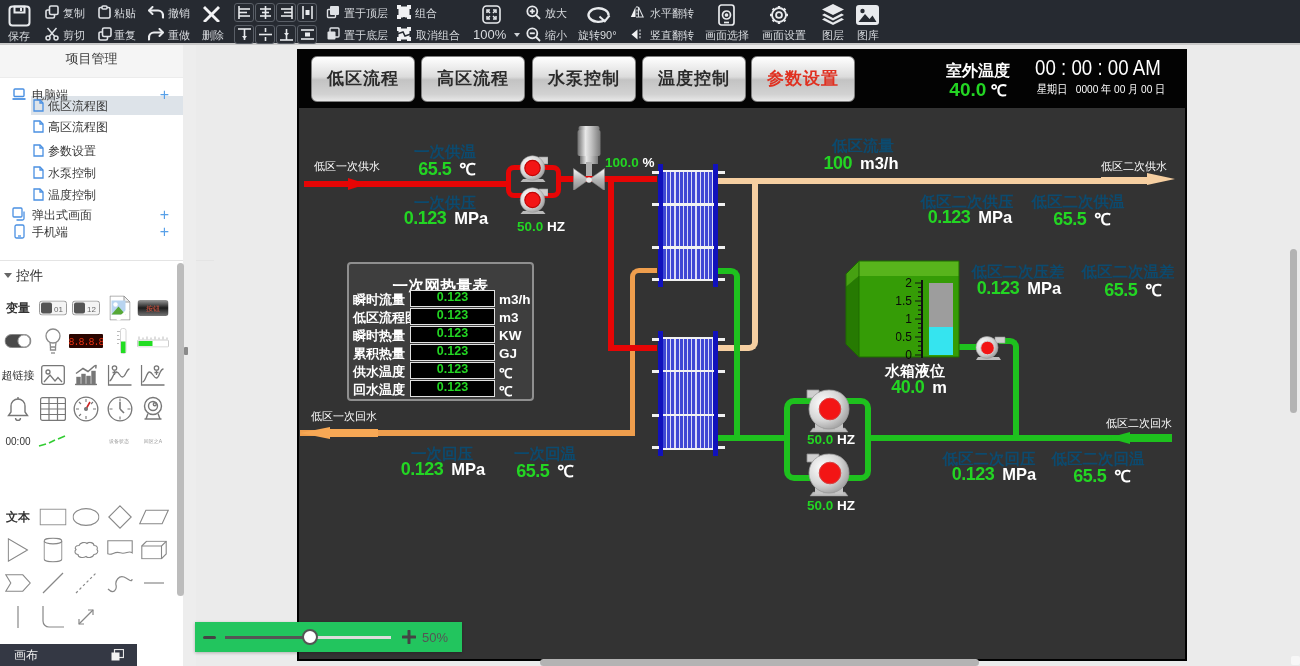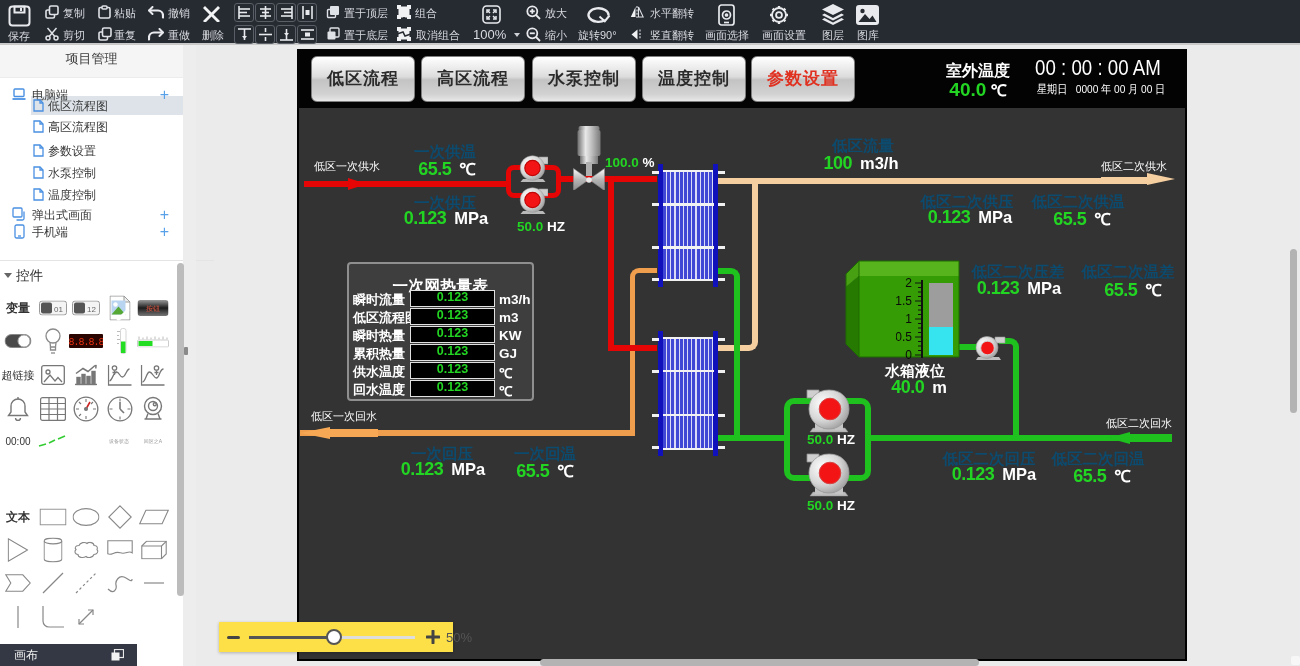--- a/index.html
+++ b/index.html
@@ -757,21 +757,21 @@
  <div class="ctr lb" style="left:545px;top:443.5px">一次回温</div>
  <div class="ctr vrow" style="left:545px;top:459px"><span class="vnum">65.5</span><span class="vunit">℃</span></div>
  <div class="sm11" style="left:1106px;top:416px">低区二次回水</div>
  <div class="ctr lb" style="left:989px;top:448.5px">低区二次回压</div>
  <div class="ctr vrow" style="left:994px;top:464px"><span class="vnum">0.123</span><span class="vunit">MPa</span></div>
  <div class="ctr lb" style="left:1098px;top:448.5px">低区二次回温</div>
  <div class="ctr vrow" style="left:1102px;top:464px"><span class="vnum">65.5</span><span class="vunit">℃</span></div>
 </div>
 <div id="overlays">
 
- <div class="abs" style="left:219px;top:622px;width:234px;height:30px;background:#fde047;box-shadow:0 1px 3px rgba(0,0,0,0.25)">
+ <div class="abs" style="left:195px;top:622px;width:267px;height:30px;background:#22c55e;box-shadow:0 1px 3px rgba(0,0,0,0.25)">
   <div class="abs" style="left:8px;top:13.5px;width:13px;height:3px;background:#444;border-radius:1.5px"></div>
   <div class="abs" style="left:30px;top:14px;width:78px;height:2.5px;background:#555"></div>
   <div class="abs" style="left:122px;top:14px;width:74px;height:2.5px;background:#ddd"></div>
   <div class="abs" style="left:107px;top:7px;width:16px;height:16px;background:#fff;border:2.5px solid #555;border-radius:50%"></div>
   <svg class="abs" style="left:207px;top:8px" width="14" height="14" viewBox="0 0 14 14">
         <path d="M7 1v12M1 7h12" stroke="#444" stroke-width="3" stroke-linecap="round"></path>
       </svg>
   <div class="abs" style="left:227px;top:8px;font-size:13px;color:#555">50%</div>
  </div>
 

